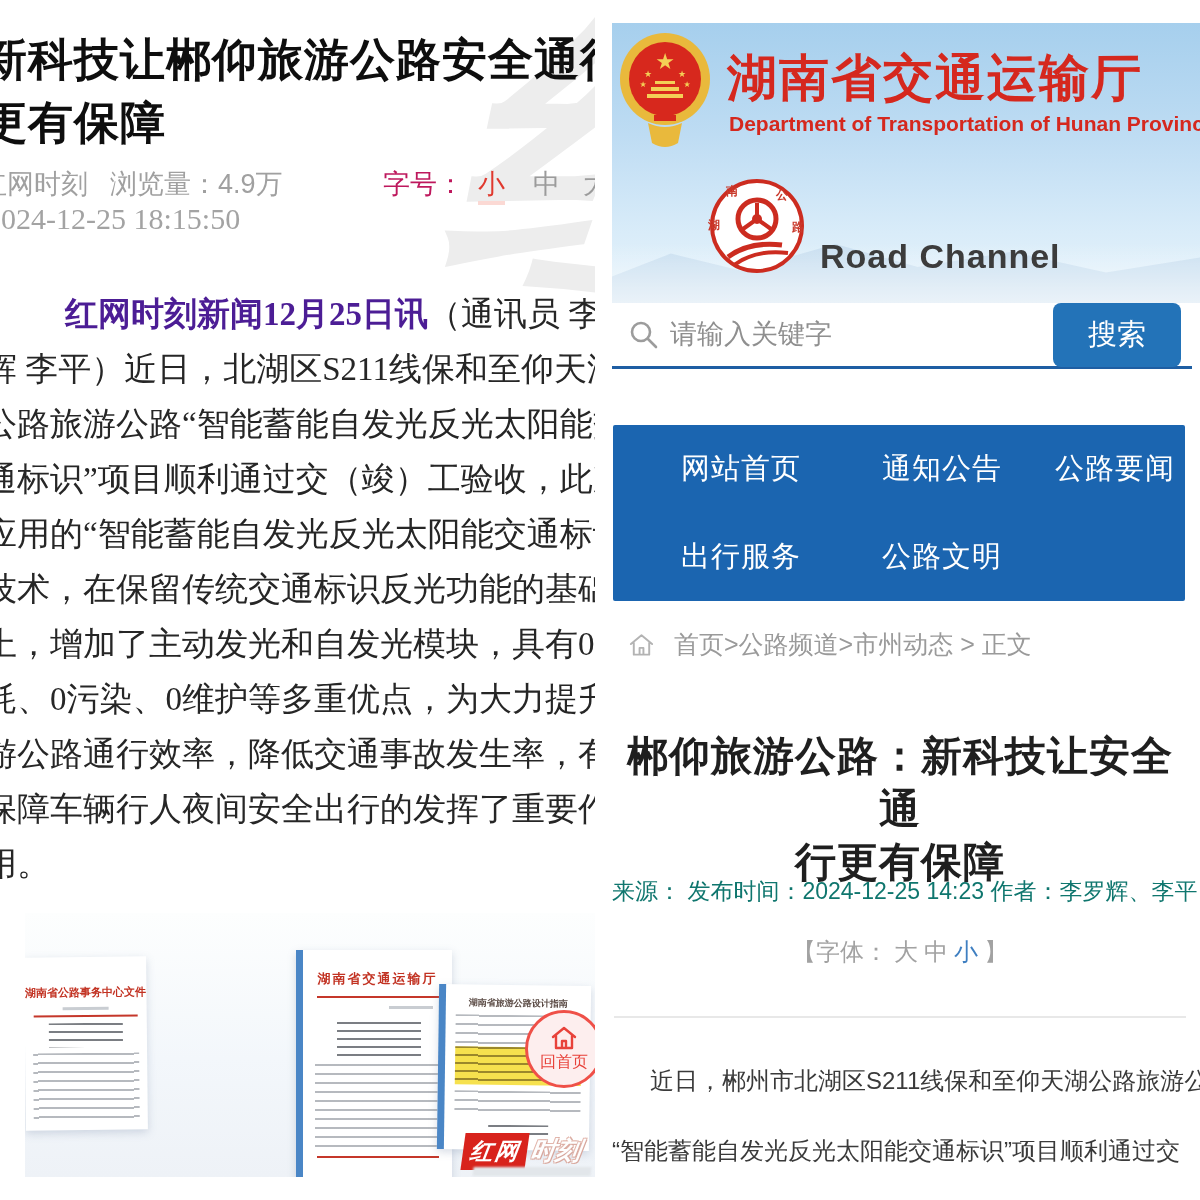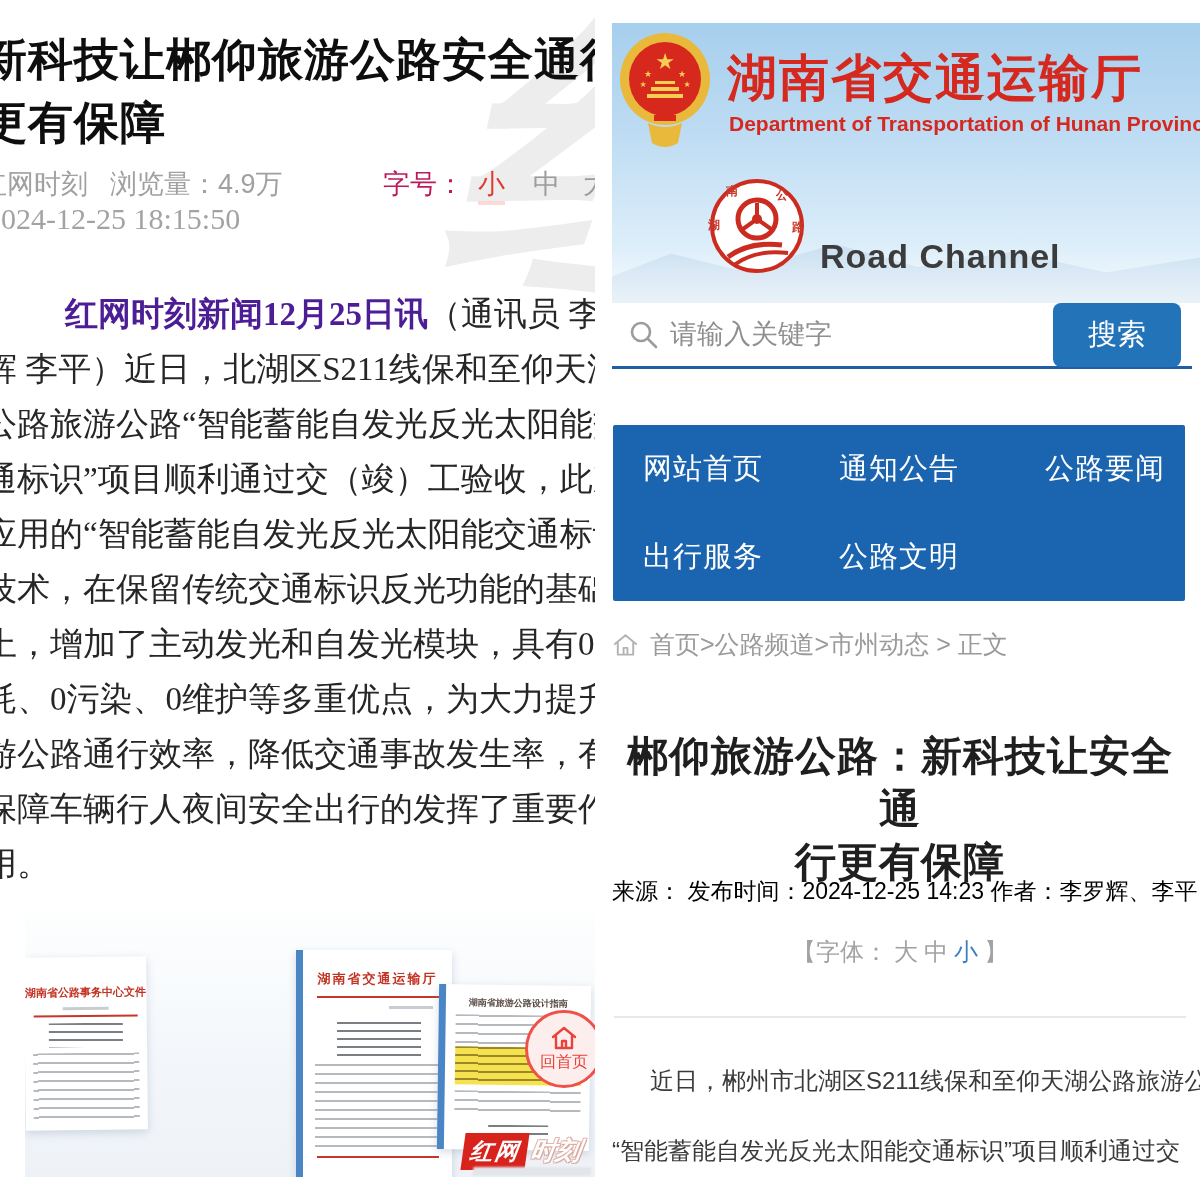--- a/index.html
+++ b/index.html
@@ -82,29 +82,29 @@
                   padding:0 10px 0 58px; font-size:27px; color:#444; background:transparent;
                   font-family:"Liberation Sans","DejaVu Sans",sans-serif; }
   .search-input::placeholder { color:#8f8f8f; }
   .mag { position:absolute; left:16px; top:16px; }
   .search-btn { position:absolute; left:441px; top:0; width:128px; height:64px; background:#2373b8; color:#fff;
                 border:none; border-radius:8px; font-size:29px; font-weight:500; cursor:pointer;
                 font-family:"Liberation Sans","DejaVu Sans",sans-serif; }
 
   .nav { position:absolute; left:1px; top:425px; width:572px; height:176px; background:#1b65b0; border-radius:2px;
          display:grid; grid-template-columns:196px 206px 1fr; grid-template-rows:1fr 1fr;
-         align-items:center; padding-left:30px; }
+         align-items:center; padding-left:30px;text-align:center; }
   .nav span { color:#fff; font-size:29px; letter-spacing:1px; cursor:pointer; white-space:nowrap; }
 
-  .crumb { position:absolute; left:0; top:628px; display:flex; align-items:center; gap:11px; }
+  .crumb { position:absolute; left:16px; top:628px; display:flex; align-items:center; gap:19px; }
   .crumb .ctext { font-size:25px; color:#9a9a9a; white-space:nowrap; }
 
   .r-title { position:absolute; left:0; top:730px; width:576px; text-align:center; font-size:41px; line-height:53px;
              font-weight:800; color:#1f1f1f; letter-spacing:1px; }
-  .r-meta { position:absolute; left:0; top:876px; width:576px; text-align:center; font-size:23px; color:#000000;
+  .r-meta { position:absolute; left:0; top:876px; width:576px; text-align:center; font-size:23px; color:#0f766e;
             white-space:nowrap; }
   .r-fontrow { position:absolute; left:0; top:936px; width:576px; text-align:center; font-size:24px; color:#a2a2a2; }
   .r-fontrow span { margin:0 3px; }
   .r-fontrow .blue { color:#3f7fc1; }
   .r-divider { position:absolute; left:2px; top:1016px; width:572px; height:2px; background:#e8e8e8; }
   .r-body { position:absolute; left:0; top:1046px; width:600px; font-size:24px; line-height:70px; color:#3a3a3a; }
   .r-body div { white-space:nowrap; height:70px; }
   .r-body .ind { text-indent:38px; }
 </style>
 </head>

